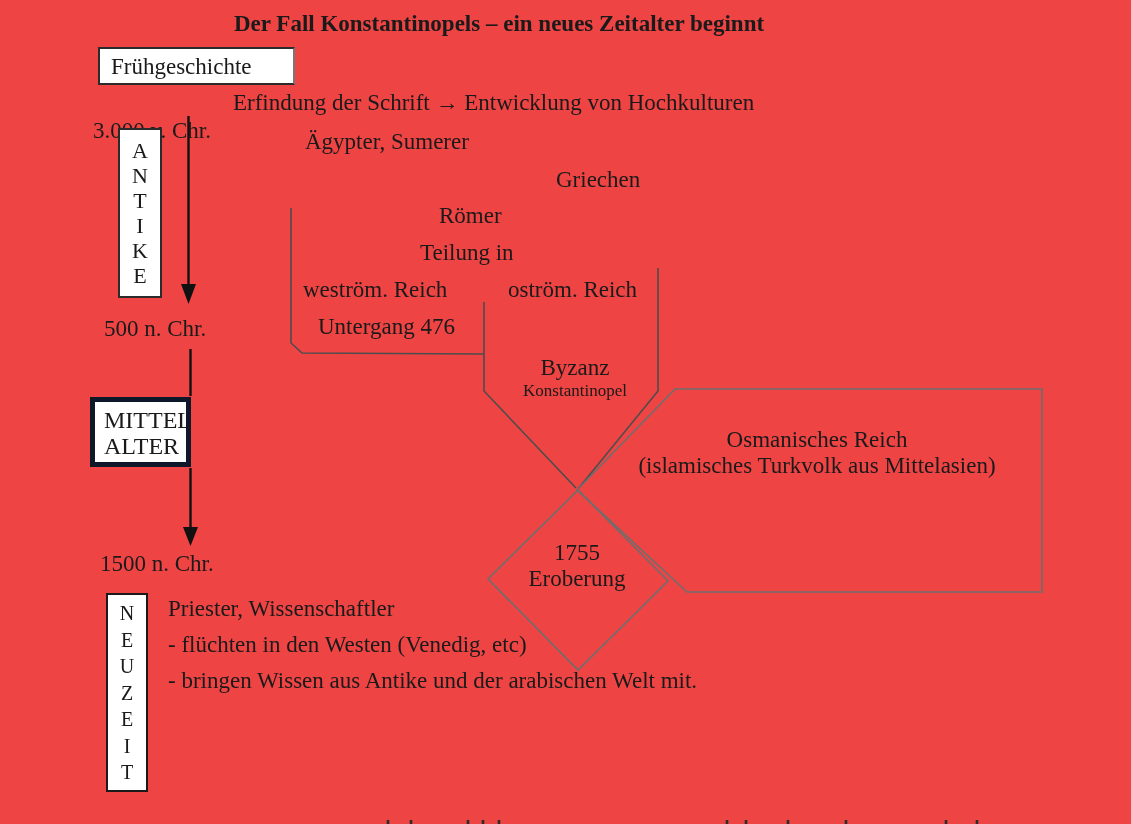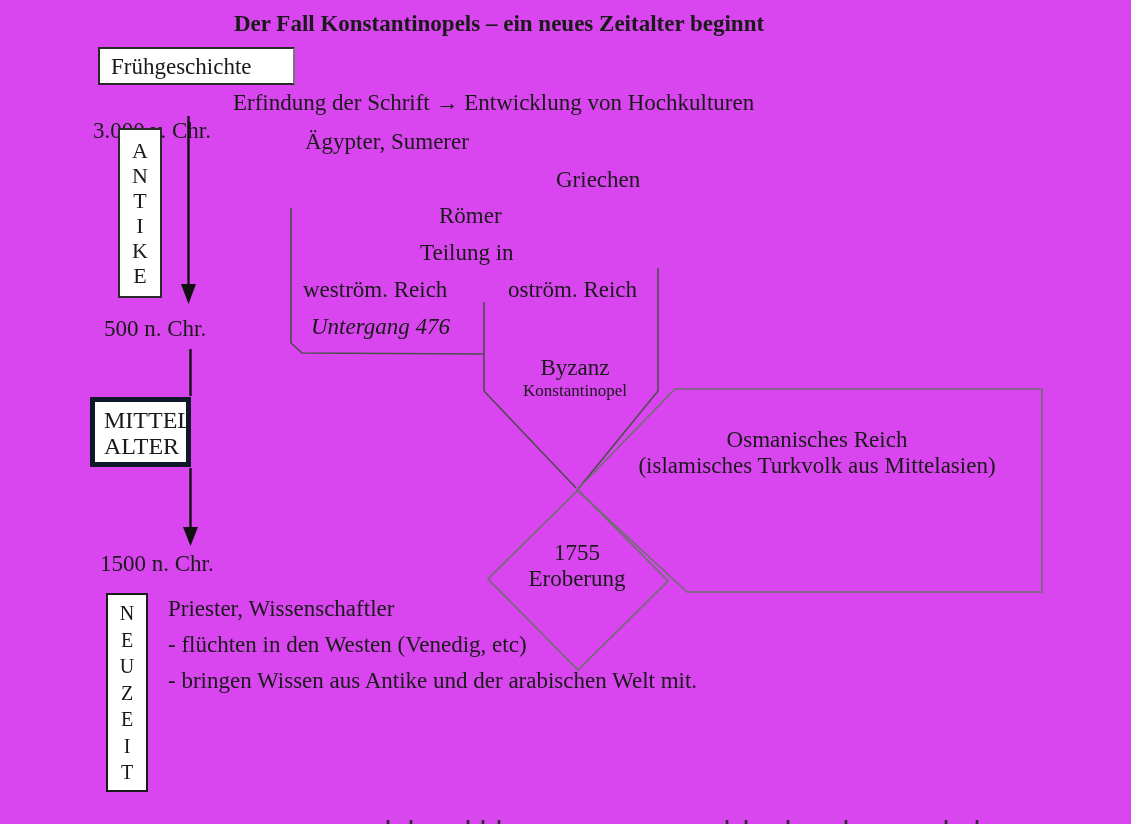--- a/index.html
+++ b/index.html
@@ -1,19 +1,19 @@
 <!DOCTYPE html>
 <html lang="de"><head>
 <meta charset="utf-8">
 <style>
   html,body{margin:0;padding:0;background:#ffffff;}
   #page{
     position:relative;
     width:1131px;height:824px;
-    background:#d946ef;
+    background:#ef4444;
     font-family:"Liberation Serif","DejaVu Serif",serif;
     color:#1a1a1a;
     overflow:hidden;
   }
   .abs{position:absolute;}
   .t{font-size:23px;line-height:25px;white-space:nowrap;}
   .title{font-size:23px;font-weight:bold;text-align:center;white-space:nowrap;}
   .box{box-sizing:border-box;background:#ffffff;}
   .stack{white-space:pre-line;text-align:center;}
   .ctr{text-align:center;white-space:nowrap;}
@@ -80,21 +80,21 @@
 K
 E</div>
   </div>
 
   <div class="abs t" style="left:305px;top:129px;">Ägypter, Sumerer</div>
   <div class="abs t" style="left:556px;top:167px;">Griechen</div>
   <div class="abs t" style="left:439px;top:203px;">Römer</div>
   <div class="abs t" style="left:420px;top:240px;">Teilung in</div>
   <div class="abs t" style="left:303px;top:277px;">weström. Reich</div>
   <div class="abs t" style="left:508px;top:277px;">oström. Reich</div>
-  <div class="abs t" style="left:311px;top:314px;font-style:italic;">Untergang 476</div>
+  <div class="abs t" style="left:318px;top:314px;">Untergang 476</div>
 
   <div class="abs t" style="left:104px;top:316px;">500 n. Chr.</div>
 
   <div class="abs box" style="left:90px;top:397px;width:101px;height:70px;border:5px solid #0f172a;">
     <div class="stack" style="font-size:24px;line-height:26px;margin:5px 0 0 9px;text-align:left;">MITTEL
 ALTER</div>
   </div>
 
   <div class="abs ctr t" style="left:480px;top:355px;width:190px;">Byzanz</div>
   <div class="abs ctr t" style="left:622px;top:427px;width:390px;">Osmanisches Reich</div>

